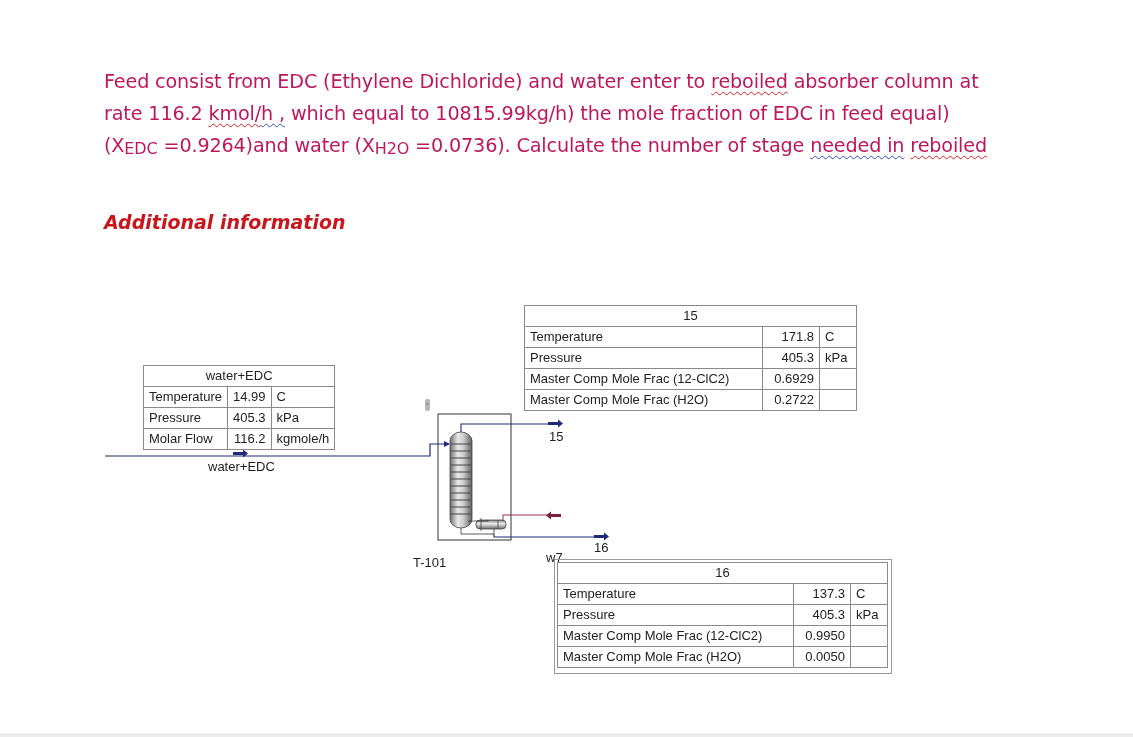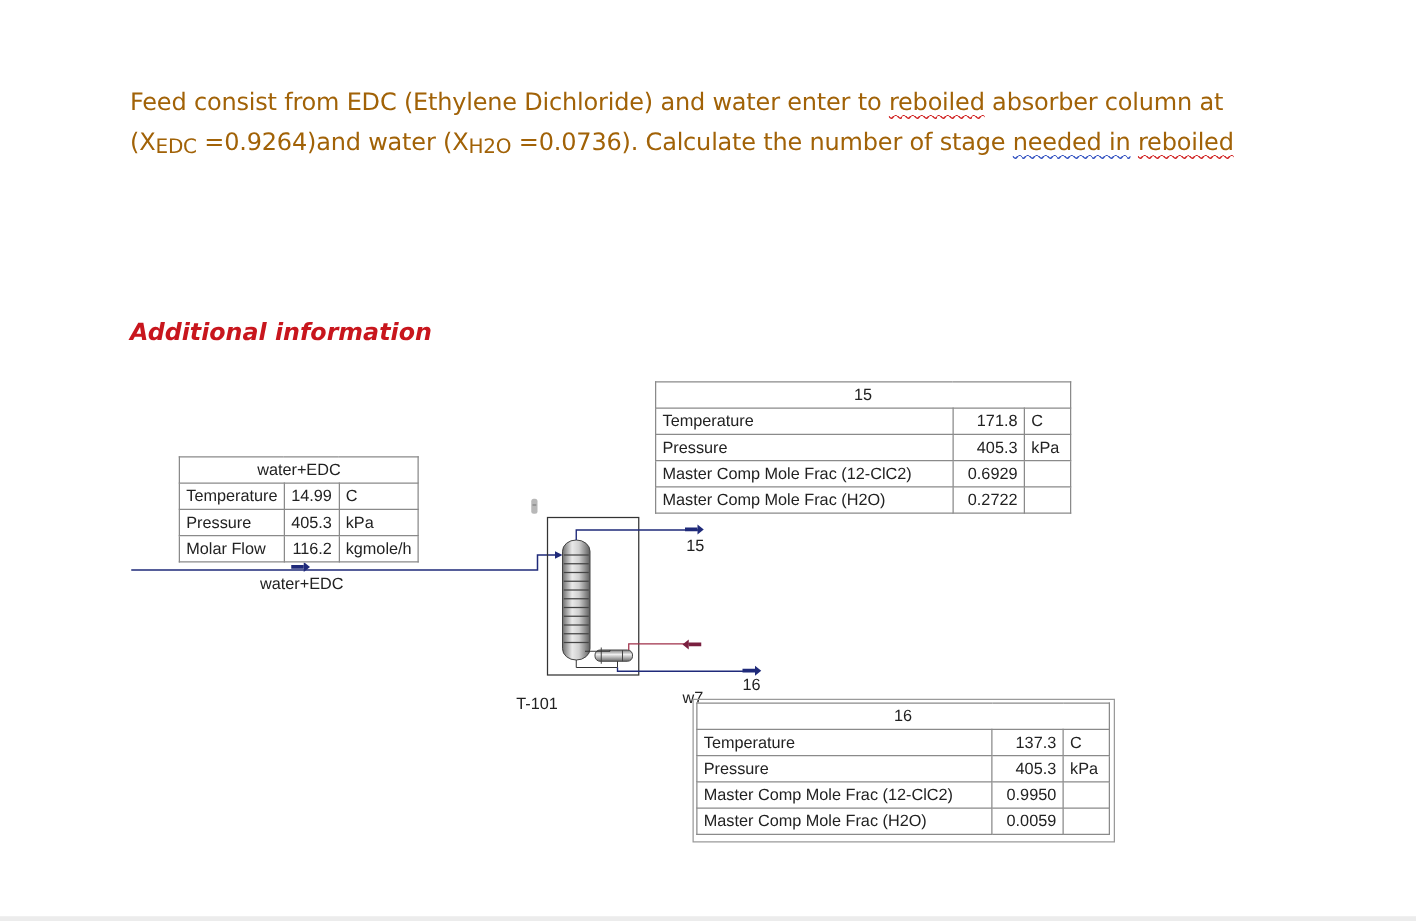--- a/index.html
+++ b/index.html
@@ -4,48 +4,49 @@
 <style>
   html, body { margin: 0; padding: 0; }
   body {
     width: 1133px; height: 737px; position: relative; overflow: hidden;
     background: #ffffff; color: #1a1a1a;
     font-family: "Liberation Sans", "DejaVu Sans", sans-serif;
   }
   .para {
     position: absolute; left: 104px; top: 66px; width: 920px;
     font-family: "DejaVu Sans", "Liberation Sans", sans-serif;
-    font-size: 19.2px; line-height: 32px; color: #a16207; letter-spacing: -0.15px;
+    font-size: 19.2px; line-height: 32px; color: #be185d; letter-spacing: -0.15px;
   }
   .para .line { white-space: nowrap; display: block; height: 32px; }
   .squig-red { text-decoration: underline wavy #d02020; text-decoration-thickness: 1px; text-underline-offset: 3px; }
   .squig-blue { text-decoration: underline wavy #3050c0; text-decoration-thickness: 1px; text-underline-offset: 3px; }
   .sub { font-size: 16px; vertical-align: -2px; }
   .heading {
     position: absolute; left: 104px; top: 211px;
     font-family: "DejaVu Sans", "Liberation Sans", sans-serif;
-    font-size: 19px; font-weight: bold; font-style: italic; color: #c8161d; margin-top: 44px;
+    font-size: 19px; font-weight: bold; font-style: italic; color: #c8161d;
   }
   
   .ptable {
     position: absolute; border-collapse: collapse; background: #fff;
     font-family: "Liberation Sans", sans-serif; font-size: 13px; color: #222;
   }
   .ptable td { border: 1px solid #8a8a8a; padding: 0 5px; height: 20px; line-height: 20px; white-space: nowrap; }
   .ptable td.hdr { text-align: center; }
   .ptable td.num { text-align: right; }
   .frame { position: absolute; border: 1px solid #9a9a9a; }
   .label { position: absolute; font-family: "Liberation Sans", sans-serif; font-size: 13px; color: #222; white-space: nowrap; }
   .bottom-bar { position: absolute; left: 0; top: 733px; width: 1133px; height: 4px; background: #ececec; }
 </style>
 </head>
 <body>
 
 <div class="para">
   <span class="line"><span>Feed consist from EDC (Ethylene Dichloride) and water enter to </span><span class="squig-red">reboiled</span><span> absorber column at</span></span>
+  <span class="line"><span>rate 116.2 </span><span class="squig-red">kmol/</span><span class="squig-blue">h ,</span><span> which equal to  10815.99kg/h)  the mole fraction of EDC in feed equal)</span></span>
   <span class="line"><span>(X</span><span class="sub">EDC</span><span> =0.9264)and water (X</span><span class="sub">H2O</span><span> =0.0736). Calculate the number of stage </span><span class="squig-blue">needed  in</span><span> </span><span class="squig-red">reboiled</span></span>
 </div>
 
 <div class="heading">Additional information</div>
 
 <svg style="position:absolute;left:0;top:0" width="1133" height="737">
   <defs>
     <linearGradient id="colGrad" x1="0" x2="1" y1="0" y2="0">
       <stop offset="0" stop-color="#6e6e6e"></stop>
       <stop offset="0.35" stop-color="#e9e9e9"></stop>
@@ -199,19 +200,19 @@
     <td class="num">405.3</td>
     <td>kPa</td>
   </tr>
   <tr>
     <td>Master Comp Mole Frac (12-ClC2)</td>
     <td class="num">0.9950</td>
     <td></td>
   </tr>
   <tr>
     <td>Master Comp Mole Frac (H2O)</td>
-    <td class="num">0.0059</td>
+    <td class="num">0.0050</td>
     <td></td>
   </tr>
 </tbody>
   </table>
 
 <div class="bottom-bar"></div>
 
 </body></html>

